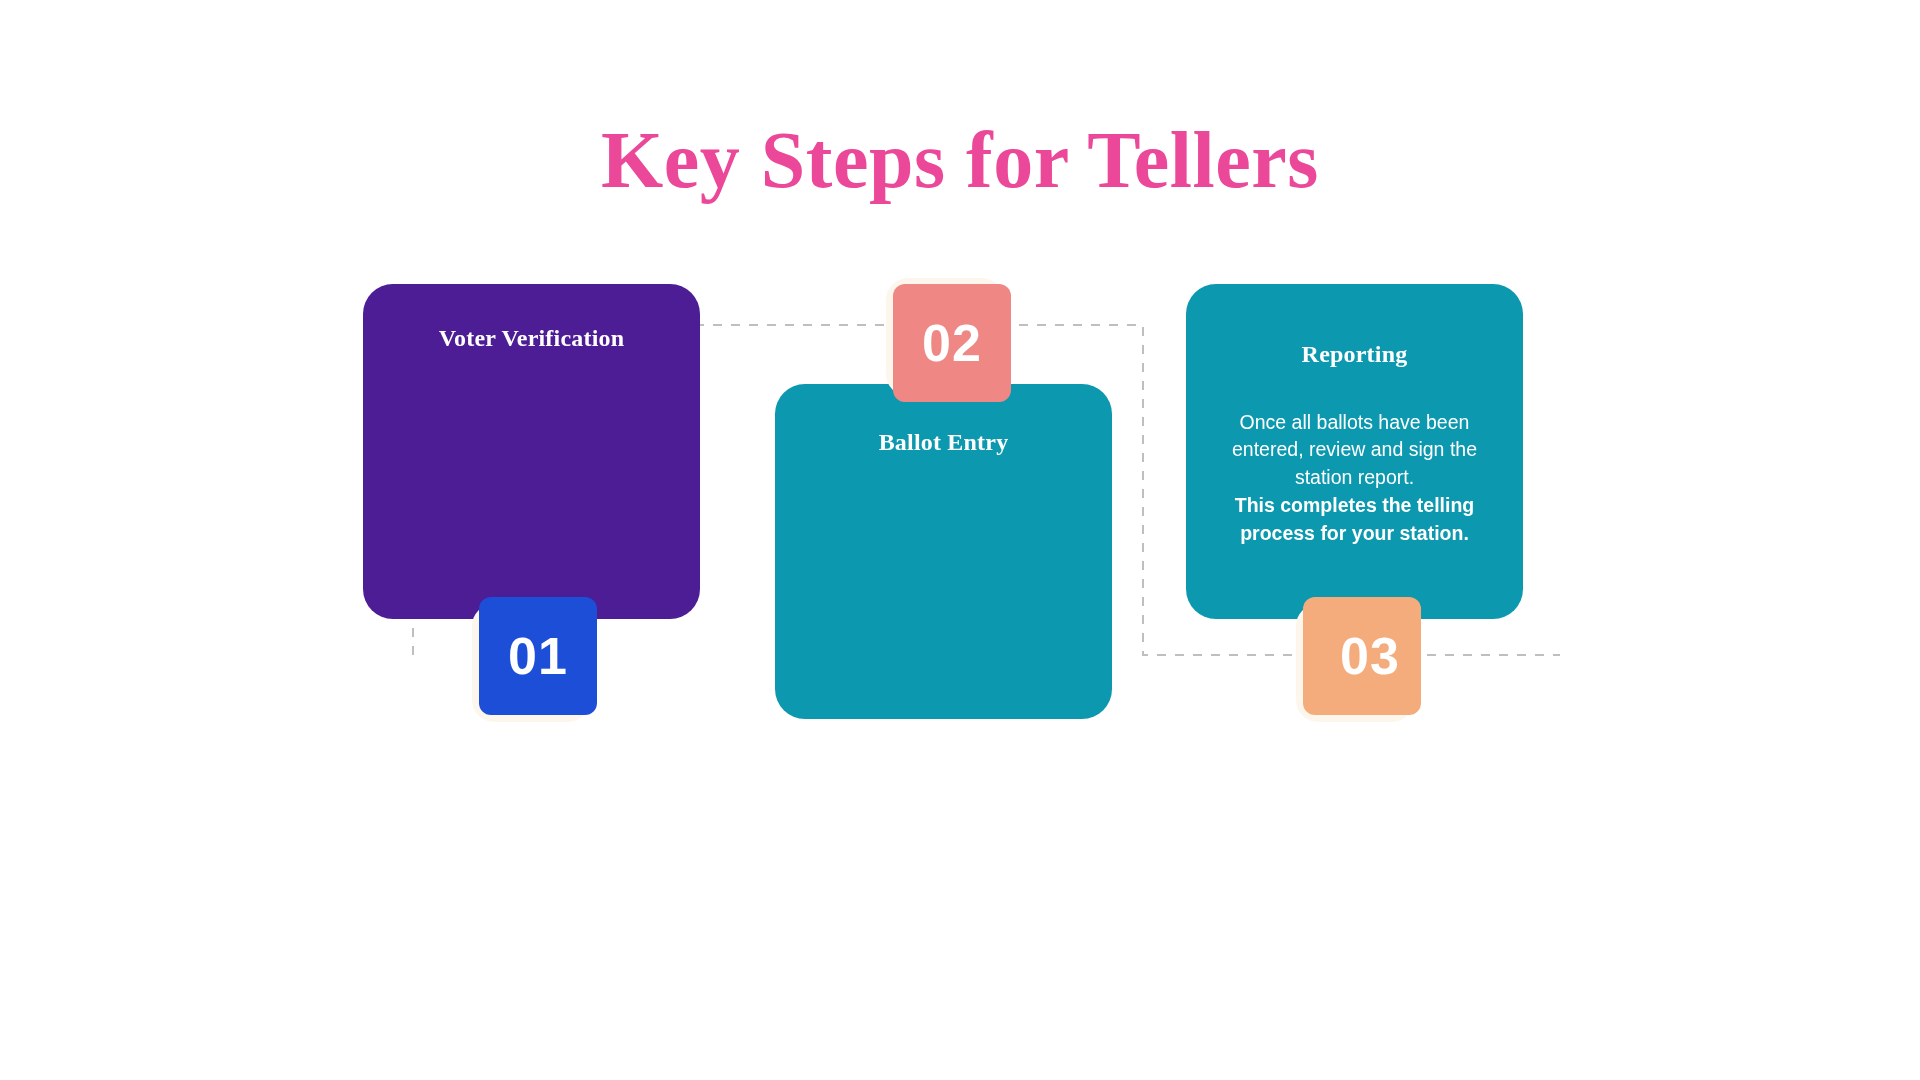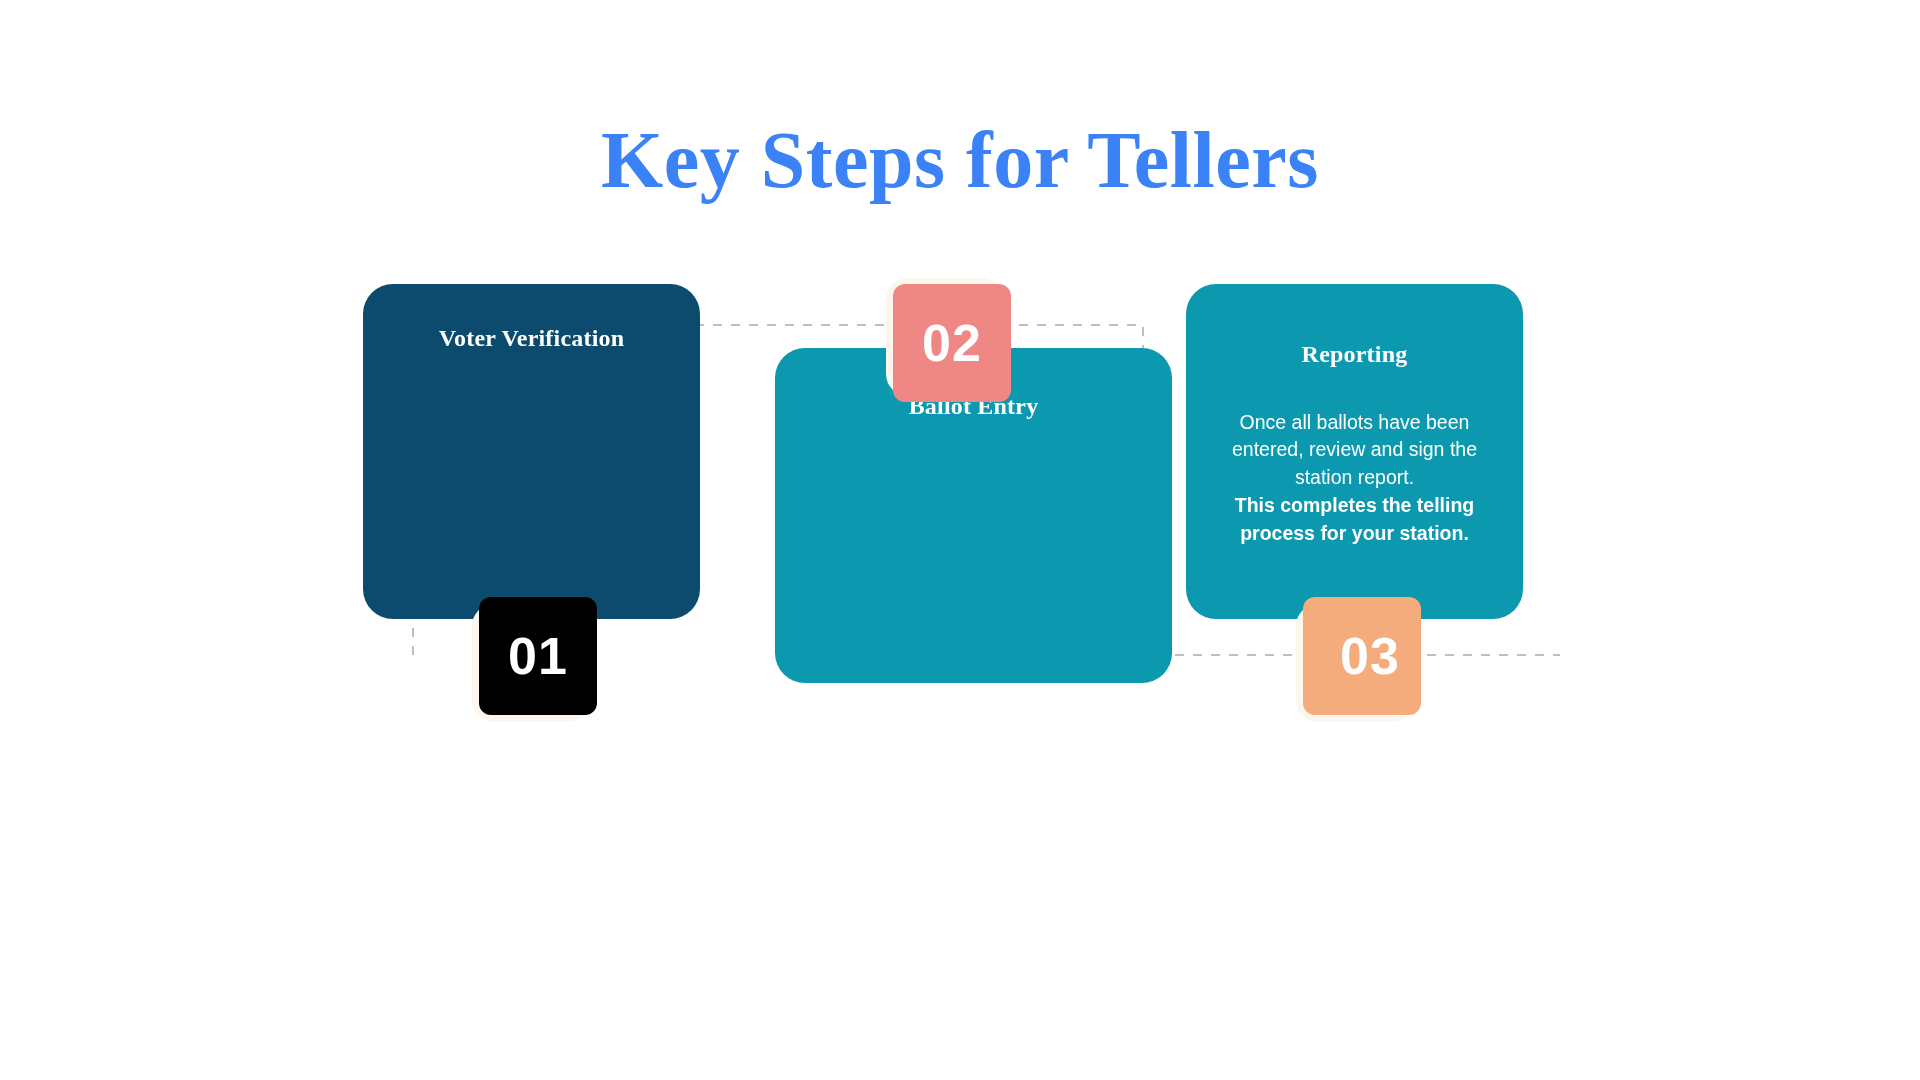--- a/index.html
+++ b/index.html
@@ -80,22 +80,22 @@
     left: 363px;
     top: 284px;
     width: 337px;
     height: 335px;
   }
   #card-1 .card-title { margin-top: 6px; margin-bottom: 44px; }
 
   
   #card-2 {
     left: 775px;
-    top: 348px;
-    width: 397px;
+    top: 384px;
+    width: 337px;
     height: 335px;
   }
   #card-2 .card-title { margin-top: 10px; margin-bottom: 40px; }
 
   
   #card-3 {
     left: 1186px;
     top: 284px;
     width: 337px;
     height: 335px;
@@ -137,42 +137,42 @@
 
   
   #badge-frame-3 { left: 1296px; top: 604px; }
   #badge-3 { left: 1303px; top: 597px; background: #f5ac7d; }
 </style>
 </head>
 <body>
 
 <div class="slide">
 
-  <div class="page-title" style="color: #3b82f6;">Key Steps for Tellers</div>
+  <div class="page-title" style="color: #ec4899;">Key Steps for Tellers</div>
 
   <svg class="connector" viewBox="0 0 1920 1080" width="1920" height="1080">
     <path d="M 413 655 L 413 325 L 1143 325 L 1143 655 L 1560 655" fill="none" stroke="#bfbfbf" stroke-width="2" stroke-dasharray="9 9"></path>
   </svg>
 
-  <div class="card" id="card-1" style="background: #0c4a6e;">
+  <div class="card" id="card-1" style="background: #4c1d95;">
     <div class="card-title">Voter Verification</div>
   </div>
 
   <div class="card" id="card-2" style="background: rgb(12, 152, 174);">
     <div class="card-title">Ballot Entry</div>
   </div>
 
   <div class="card" id="card-3" style="background: rgb(12, 152, 174);">
     <div class="card-title">Reporting</div>
     <div class="card-body">Once all ballots have been entered, review and sign the station report.<br><b>This completes the telling process for your station.</b></div>
   </div>
 
   <div class="badge-frame" id="badge-frame-1" style="background: rgb(253, 246, 236);"></div>
   <div class="badge-frame" id="badge-frame-2" style="background: rgb(253, 246, 236);"></div>
   <div class="badge-frame" id="badge-frame-3" style="background: rgb(253, 246, 236);"></div>
 
-  <div class="badge" id="badge-1" style="background: #000000;">01</div>
+  <div class="badge" id="badge-1" style="background: #1d4ed8;">01</div>
 
   <div class="badge" id="badge-2" style="background: rgb(239, 136, 133);">02</div>
 
   <div class="badge" id="badge-3" style="background: rgb(245, 172, 125); padding-left: 16px;">03</div>
 
 </div>
 
 </body></html>

